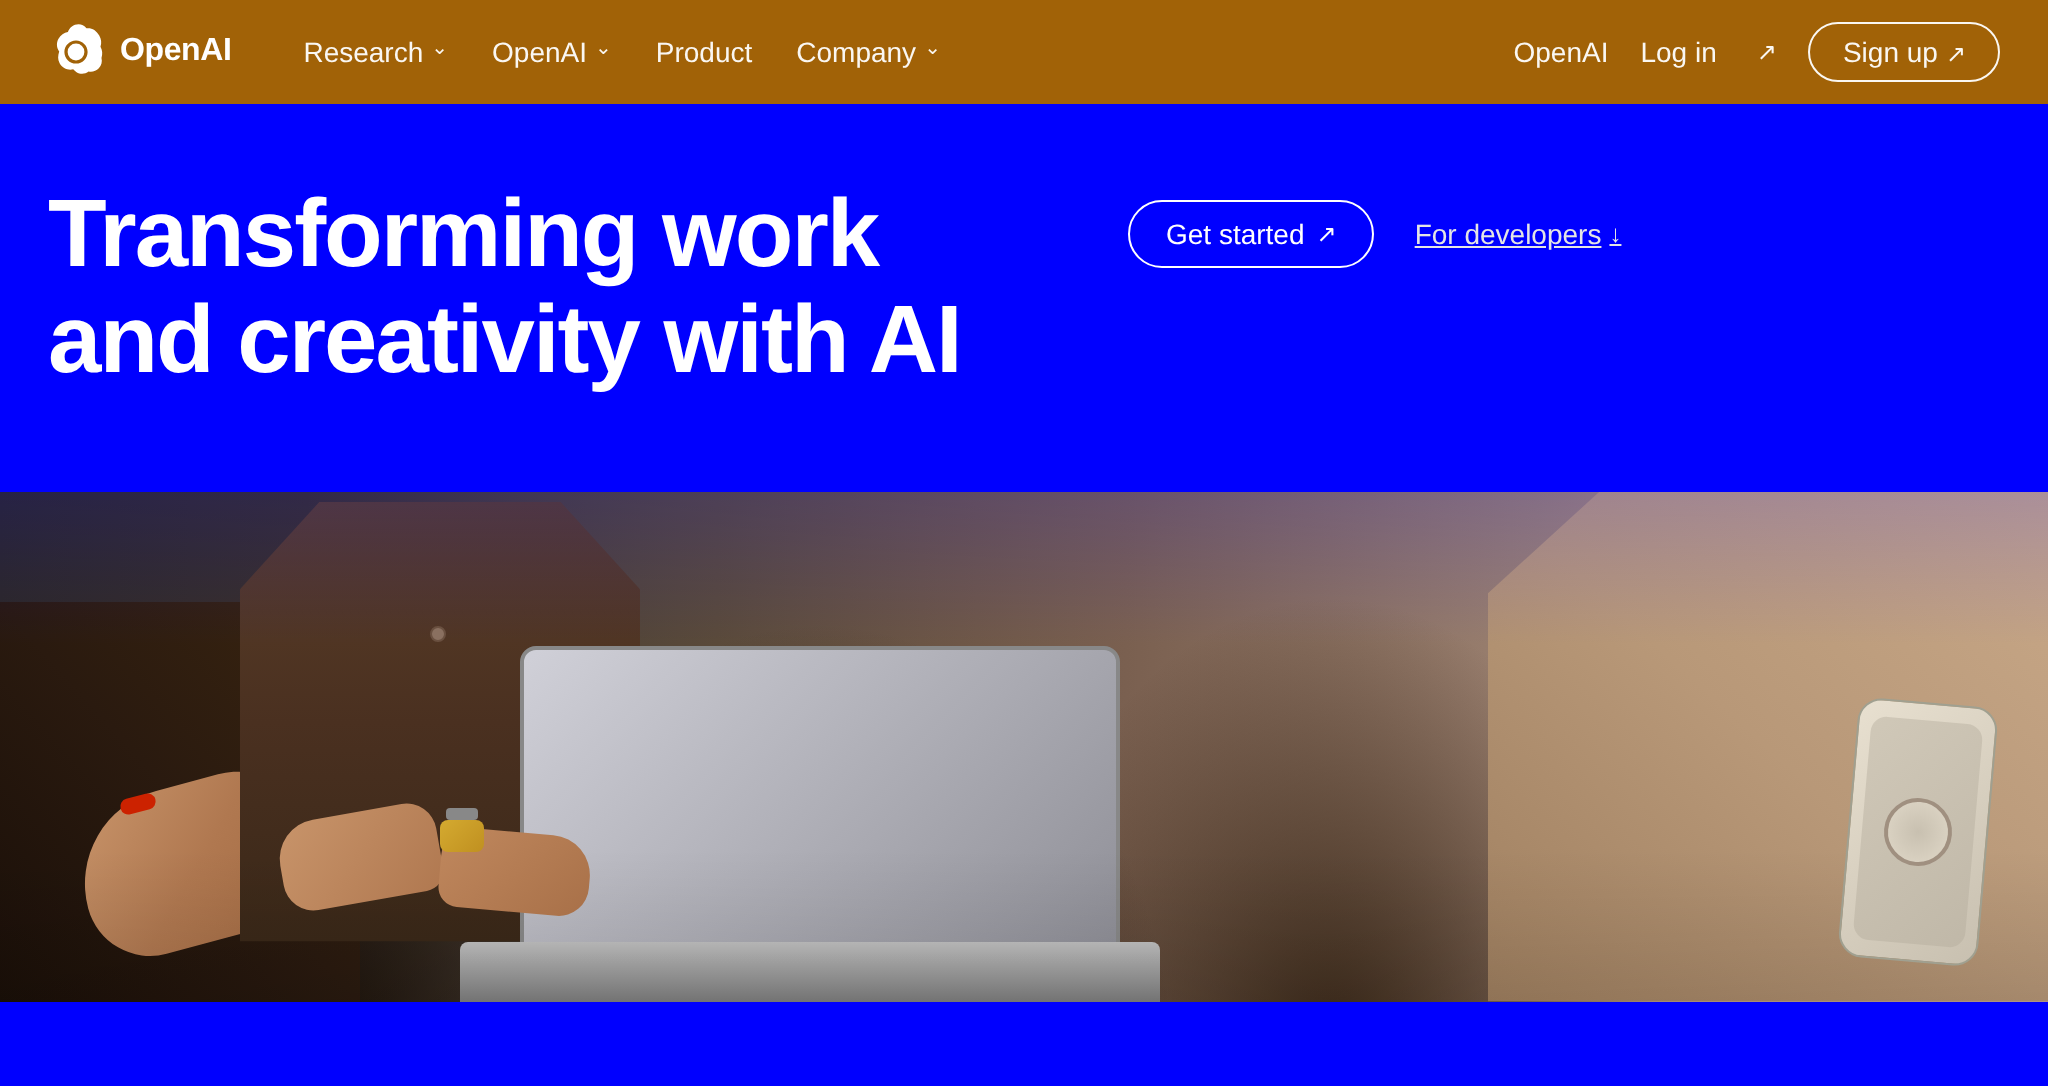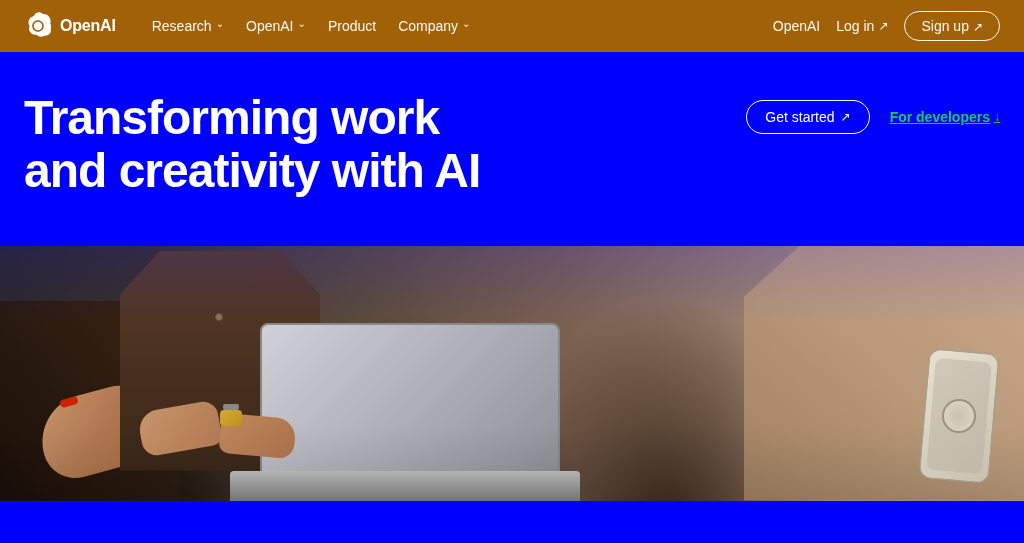--- a/index.html
+++ b/index.html
@@ -86,21 +86,21 @@
       cursor: pointer;
       opacity: 0.95;
     }
 
     .nav-login {
       color: white;
       font-size: 14px;
       cursor: pointer;
       display: flex;
       align-items: center;
-      gap: 4px;
+      gap: 20px;
       opacity: 0.95;
     }
 
     .nav-signup {
       color: white;
       font-size: 14px;
       border: 1.5px solid white;
       border-radius: 50px;
       padding: 6px 16px;
       cursor: pointer;
@@ -143,41 +143,40 @@
       line-height: 1.5;
       max-width: 400px;
       margin-bottom: 20px;
       opacity: 0.97;
     }
 
     .hero-buttons {
       display: flex;
       align-items: center;
       gap: 20px;
-      justify-content: flex-end;
     }
 
     .btn-get-started {
       color: white;
       border: 1.5px solid white;
       border-radius: 50px;
       padding: 8px 18px;
       font-size: 14px;
       font-weight: 400;
       cursor: pointer;
       display: flex;
       align-items: center;
       gap: 6px;
       background: transparent;
     }
 
     .btn-for-developers {
-      color: #22c55e;
+      color: #e5e5e5;
       font-size: 14px;
-      font-weight: 700;
+      font-weight: 400;
       cursor: pointer;
       text-decoration: underline;
       display: flex;
       align-items: center;
       gap: 4px;
       background: transparent;
       border: none;
     }
 
     

